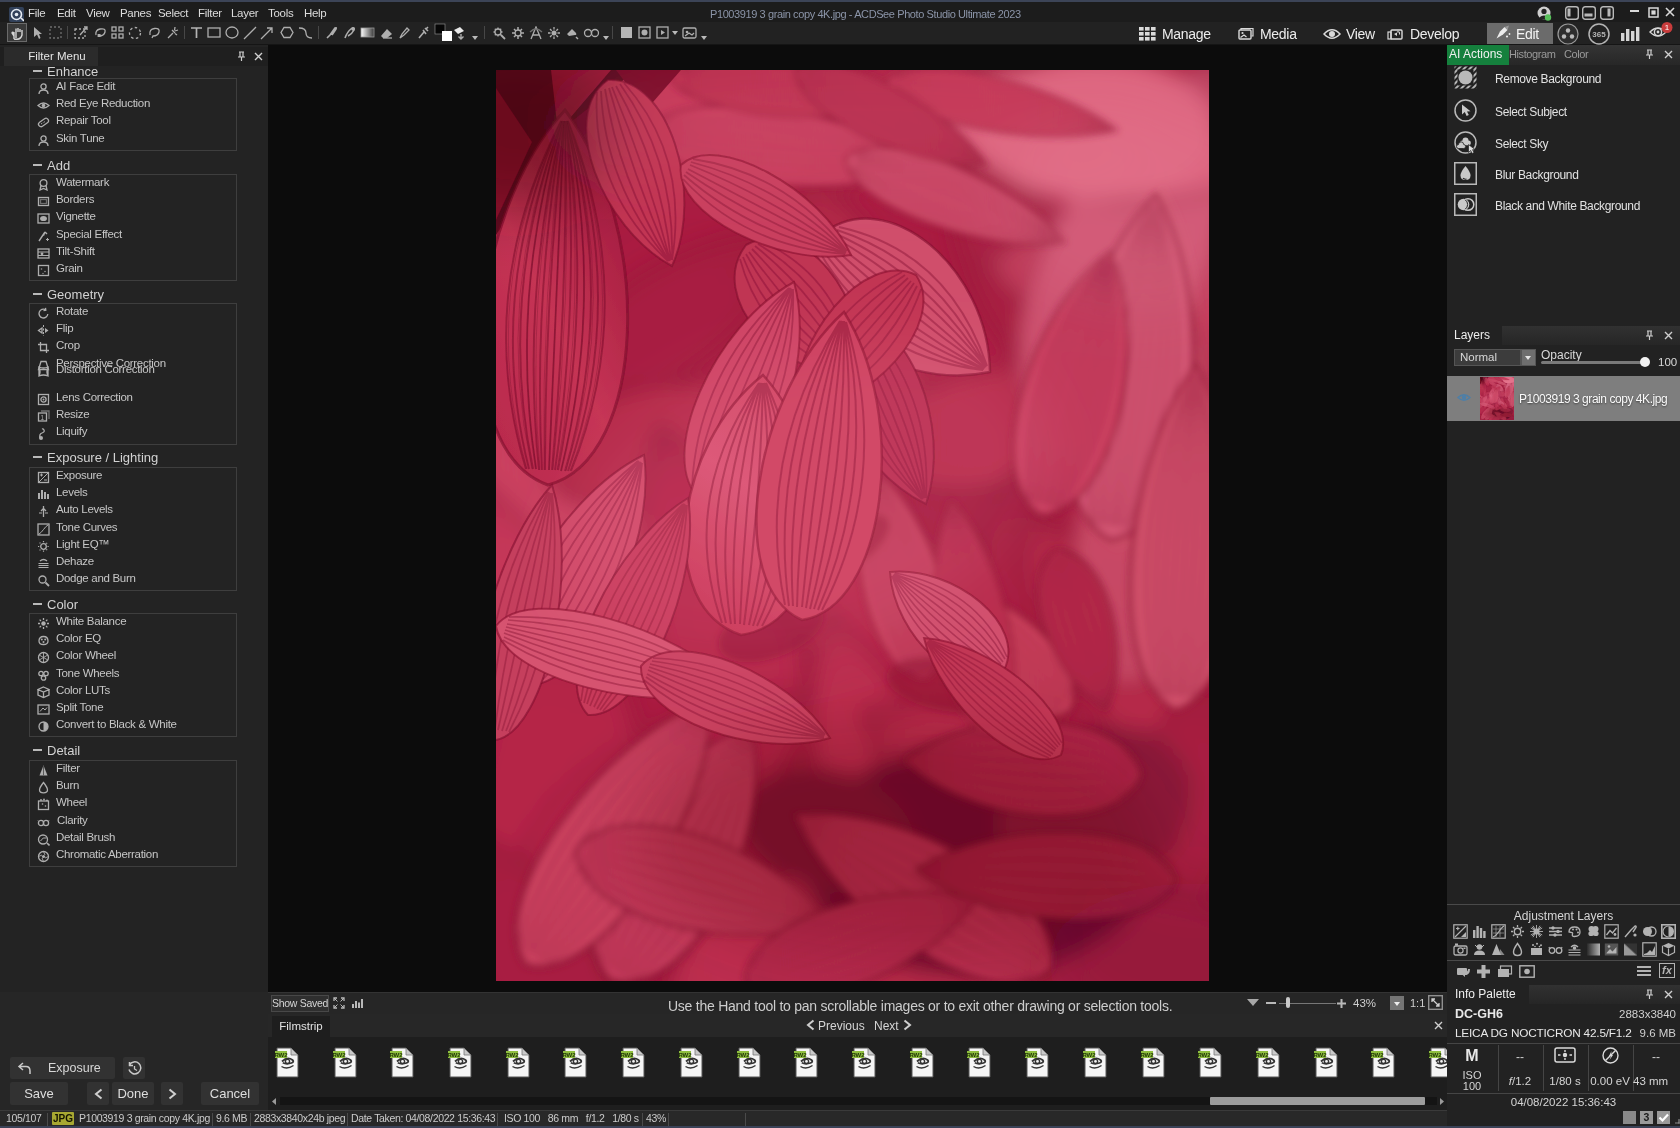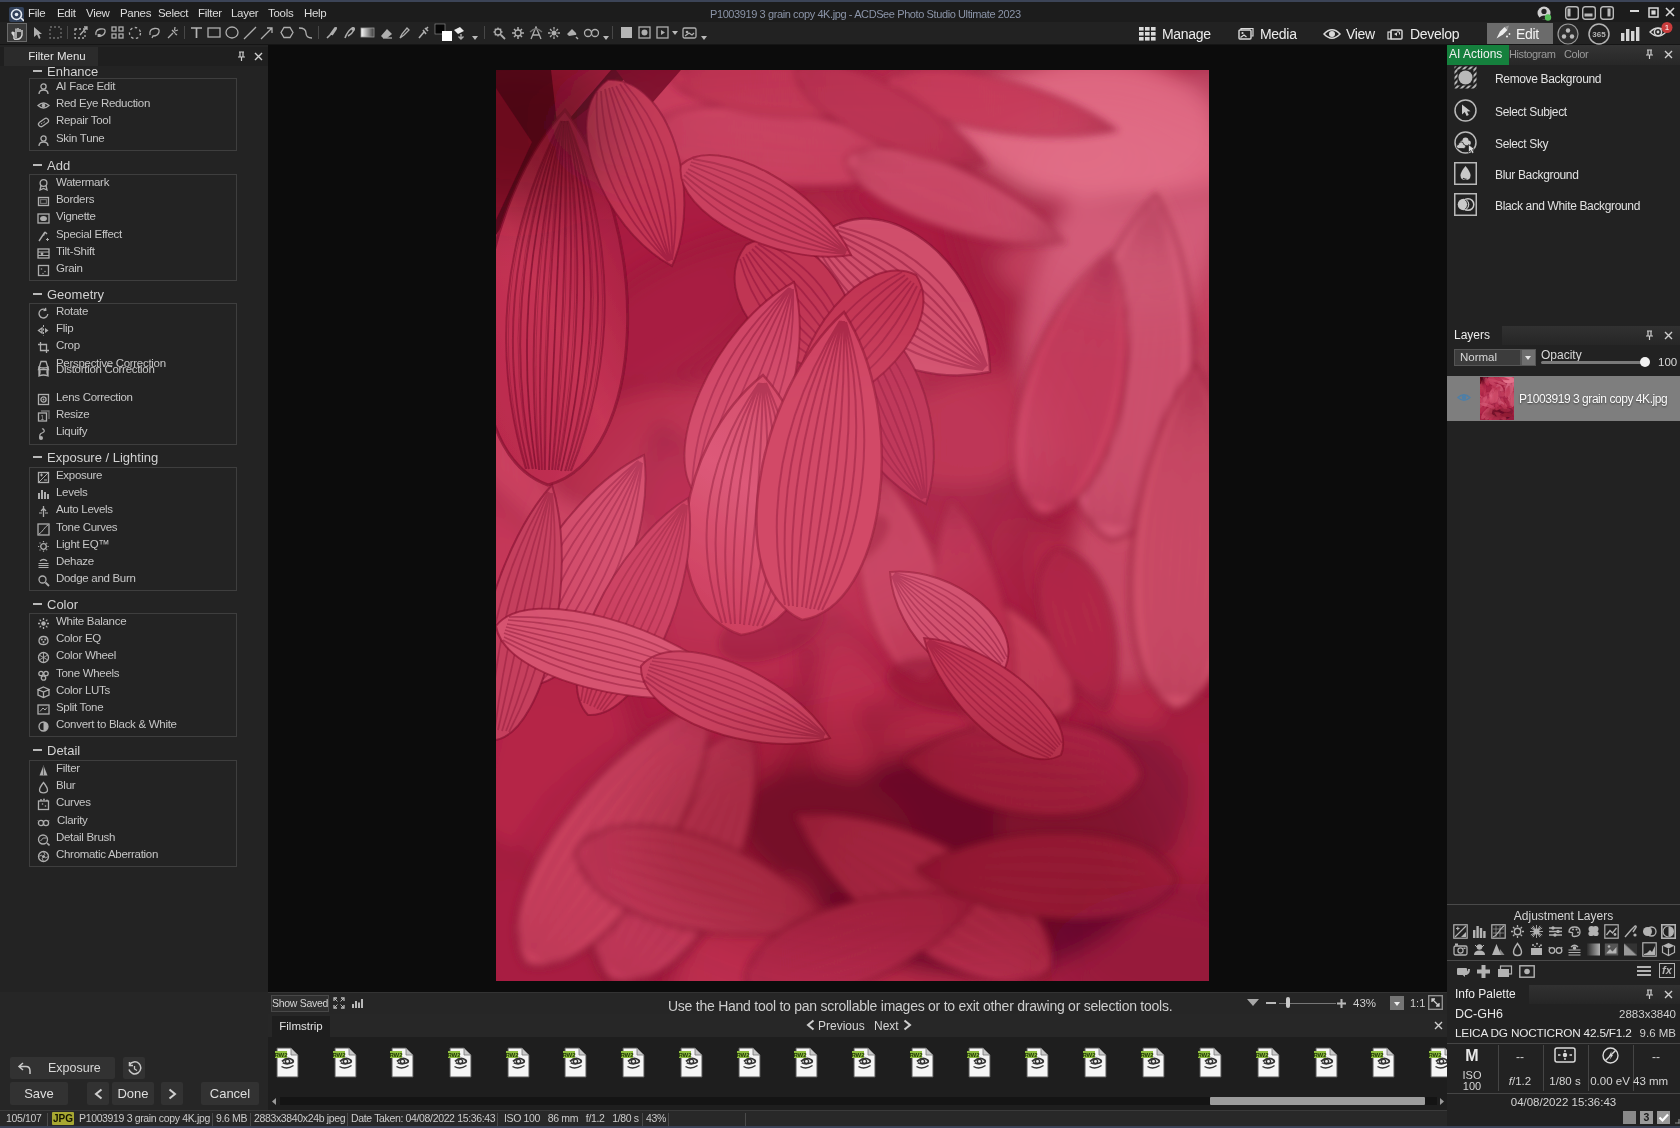--- a/index.html
+++ b/index.html
@@ -432,29 +432,29 @@
         </svg><span style="vertical-align:2px">Convert to Black &amp; White</span></div>
 <div class="sminus" style="top:704px"></div>
 <div class="shead" style="top:698px">Detail</div>
 <div class="sect" style="top:715px;height:107px"></div>
 <div class="item" style="top:717px"><svg width="13" height="13">
           <path d="M6.5 1.5 L10.5 11.5 L2.5 11.5 Z" fill="#aeaeae"></path>
           <path d="M6.5 1.5 L6.5 11.5" stroke="#5a5a5a"></path>
         </svg><span style="vertical-align:2px">Filter</span></div>
 <div class="item" style="top:734px"><svg width="13" height="13">
           <path d="M6.5 1.5 Q10.5 6.5 10.5 9 Q10.5 11.8 6.5 11.8 Q2.5 11.8 2.5 9 Q2.5 6.5 6.5 1.5Z" stroke="#aeaeae" fill="none" stroke-width="1.3"></path>
-        </svg><span style="vertical-align:2px">Blur</span></div>
+        </svg><span style="vertical-align:2px">Burn</span></div>
 <div class="item" style="top:751px"><svg width="13" height="13">
           <rect x="1.5" y="3" width="10" height="8.5" stroke="#aeaeae" fill="none" stroke-width="1.3"></rect>
           <circle cx="4" cy="2" r="0.9" fill="#aeaeae"></circle>
           <circle cx="7" cy="1.5" r="0.9" fill="#aeaeae"></circle>
           <circle cx="10" cy="2.3" r="0.9" fill="#aeaeae"></circle>
           <circle cx="5.5" cy="6" r="0.8" fill="#aeaeae"></circle>
           <circle cx="8.5" cy="8" r="0.8" fill="#aeaeae"></circle>
-        </svg><span style="vertical-align:2px">Curves</span></div>
+        </svg><span style="vertical-align:2px">Wheel</span></div>
 <div class="item" style="top:769px"><svg width="14" height="13">
           <circle cx="4" cy="7" r="2.6" stroke="#aeaeae" fill="none" stroke-width="1.3"></circle>
           <circle cx="9" cy="7" r="2.6" stroke="#aeaeae" fill="none" stroke-width="1.3"></circle>
           <path d="M1.5 5.5 L1 4.5 M11.5 5.5 L12 4.5" stroke="#aeaeae"></path>
         </svg><span style="vertical-align:2px">Clarity</span></div>
 <div class="item" style="top:786px"><svg width="13" height="13">
           <circle cx="6" cy="6.5" r="4.5" stroke="#aeaeae" fill="none" stroke-width="1.3"></circle>
           <path d="M3.5 8 Q6 3.5 9.5 5" stroke="#aeaeae" fill="none"></path>
           <path d="M10 10 L12.5 12.5" stroke="#aeaeae" stroke-width="1.6"></path>
         </svg><span style="vertical-align:2px">Detail Brush</span></div>
@@ -884,21 +884,21 @@
 <div class="a" style="left:190px;top:921px;width:14px;height:2.2px;background:#b3b3b3;box-shadow:0 4px 0 #b3b3b3,0 8px 0 #b3b3b3"></div>
 <div class="a" style="left:212px;top:918px;width:16px;height:15px;border:1.4px solid #b3b3b3;box-sizing:border-box;color:#b3b3b3;font-size:11px;font-style:italic;font-weight:bold;text-align:center;line-height:12px">fx</div>
 <div class="a" style="left:0;top:940px;width:233px;height:19px;background:linear-gradient(#313131,#262626)"></div>
 <div class="a" style="left:0;top:940px;width:74px;height:19px;background:#222222;color:#eeeeee;font-size:12px;line-height:18px;padding-left:8px">Info Palette</div>
 <svg class="a" style="left:197px;top:944px" width="10" height="11">
         <path d="M3 1 H8 M4 1 V6 H7 V1 M2 6 H9 M5.5 6 V10" stroke="#cfcfcf" fill="none" stroke-width="1.2"></path>
       </svg>
 <svg class="a" style="left:217px;top:945px" width="9" height="9">
         <path d="M1 1 L8 8 M8 1 L1 8" stroke="#cfcfcf" stroke-width="1.4"></path>
       </svg>
-<div class="a" style="left:8px;top:962px;color:#e8e8e8;font-size:12.5px;font-weight:normal">DC-GH6</div>
+<div class="a" style="left:8px;top:962px;color:#e8e8e8;font-size:12.5px;font-weight:bold">DC-GH6</div>
 <div class="a" style="left:0;top:963px;width:229px;text-align:right;color:#d0d0d0;font-size:11.5px">2883x3840</div>
 <div class="a" style="left:8px;top:981px;color:#e8e8e8;font-size:11.8px;font-weight:normal;white-space:nowrap;letter-spacing:-0.2px">LEICA DG NOCTICRON 42.5/F1.2</div>
 <div class="a" style="left:0;top:982px;width:229px;text-align:right;color:#d0d0d0;font-size:11.5px">9.6 MB</div>
 <div class="a" style="left:51px;top:1000px;width:1px;height:46px;background:#454545"></div>
 <div class="a" style="left:96px;top:1000px;width:1px;height:46px;background:#454545"></div>
 <div class="a" style="left:141px;top:1000px;width:1px;height:46px;background:#454545"></div>
 <div class="a" style="left:186px;top:1000px;width:1px;height:46px;background:#454545"></div>
 <div class="a" style="left:0;top:998px;width:233px;height:1px;background:#454545"></div>
 <div class="a" style="left:5px;top:1002px;width:40px;text-align:center;color:#e8e8e8;font-size:16px;font-weight:bold">M</div>
 <div class="a" style="left:53px;top:1005px;width:40px;text-align:center;color:#cfcfcf;font-size:12px">--</div>

